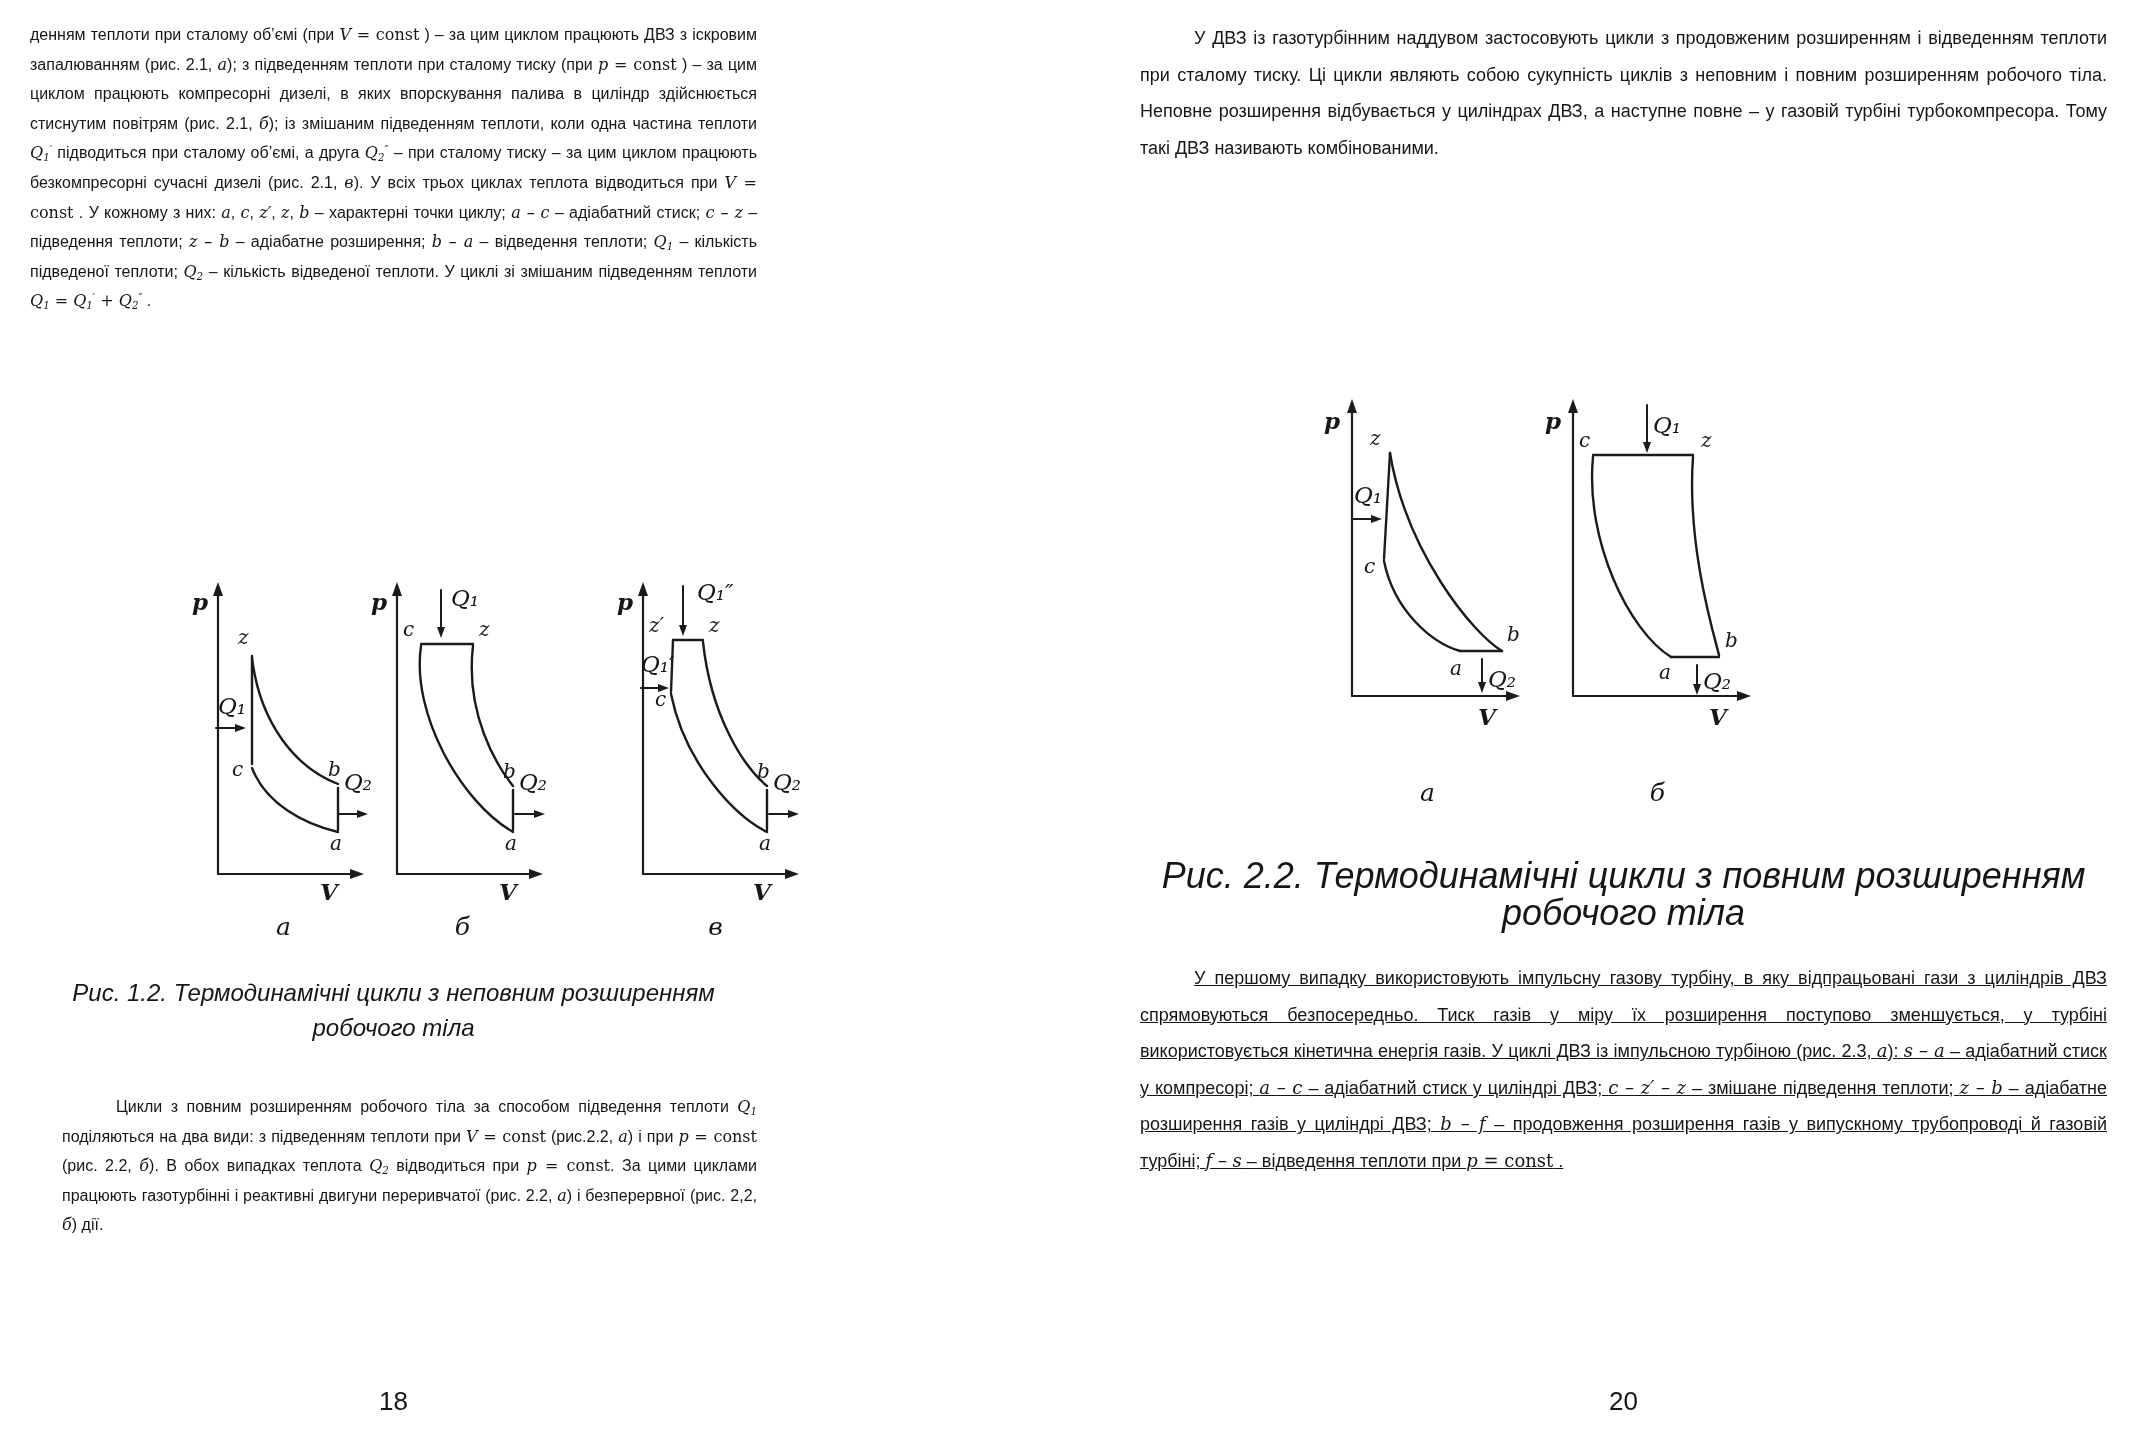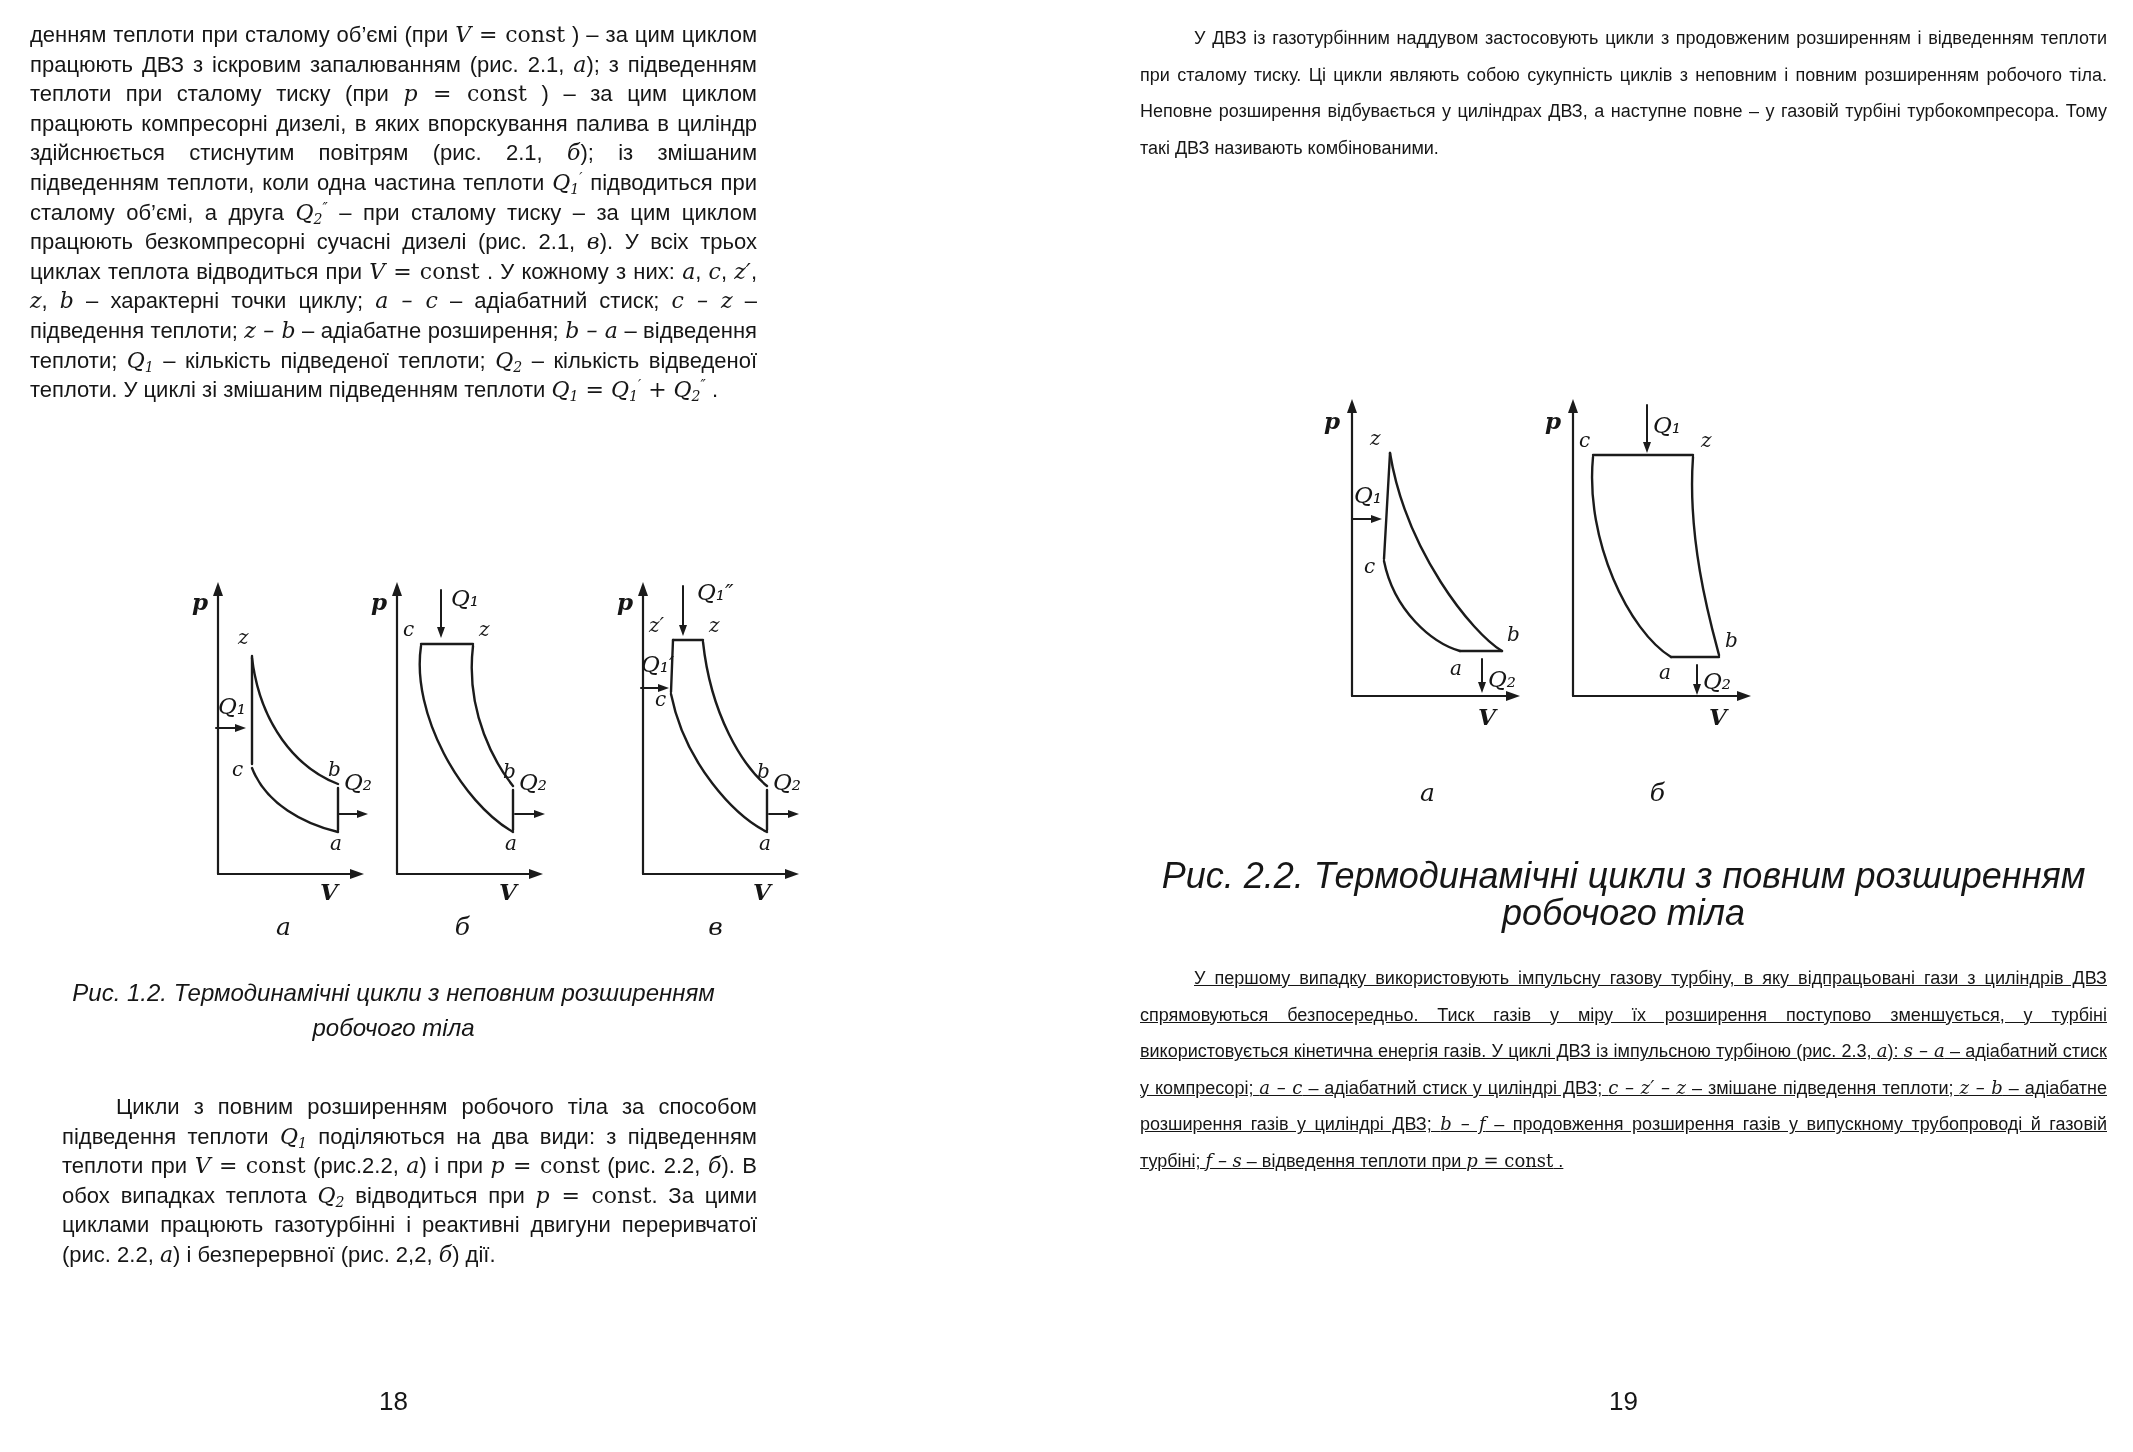--- a/index.html
+++ b/index.html
@@ -5,21 +5,21 @@
   html,body{margin:0;padding:0;}
   body{
     width:2133px;height:1452px;position:relative;background:#ffffff;
     font-family:"Liberation Sans",sans-serif;color:#161616;overflow:hidden;
   }
   .page{position:absolute;top:14px;height:1424px;}
   #page-left{left:30px;width:727px;}
   #page-right{left:1140px;width:967px;}
 
   .para{text-align:justify;}
-  #page-left .para{font-size:22px;line-height:29.6px;}
+  #page-left .para{font-size:16px;line-height:29.6px;}
   #page-right .para{font-size:18px;line-height:36.6px;}
   .indent{text-indent:54px;}
 
   .rt{}
   .rm{font-family:"DejaVu Serif","Liberation Serif",serif;font-style:italic;}
   .rr{font-family:"DejaVu Serif","Liberation Serif",serif;}
   .para sub{font-size:64%;vertical-align:-0.28em;line-height:0;}
   .para sup{font-size:64%;vertical-align:0.5em;line-height:0;}
 
   .figure-block{position:absolute;}
@@ -226,14 +226,14 @@
 
   <div class="caption" id="caption-22">
     <div>Рис. 2.2. Термодинамічні цикли з повним розширенням</div>
     <div>робочого тіла</div>
   </div>
 
   <div id="para3-right">
     <div class="para indent"><span class="rt">У першому випадку використовують імпульсну газову турбіну, в яку відпрацьовані гази з циліндрів ДВЗ спрямовуються безпосередньо. Тиск газів у міру їх розширення поступово зменшується, у турбіні використовується кінетична енергія газів. У циклі ДВЗ із імпульсною турбіною (рис. 2.3, </span><span class="rm">а</span><span class="rt">): </span><span class="rm">s – a</span><span class="rt"> – адіабатний стиск у компресорі; </span><span class="rm">a – c</span><span class="rt"> – адіабатний стиск у циліндрі ДВЗ; </span><span class="rm">c – z′ – z</span><span class="rt"> – змішане підведення теплоти; </span><span class="rm">z – b</span><span class="rt"> – адіабатне розширення газів у циліндрі ДВЗ; </span><span class="rm">b – f</span><span class="rt"> – продовження розширення газів у випускному трубопроводі й газовій турбіні; </span><span class="rm">f – s</span><span class="rt"> – відведення теплоти при </span><span class="rm">p</span><span class="rr"> = const</span><span class="rt"> .</span></div>
   </div>
 
-  <div class="page-number">19</div>
+  <div class="page-number">20</div>
 </div>
 
 </body></html>

